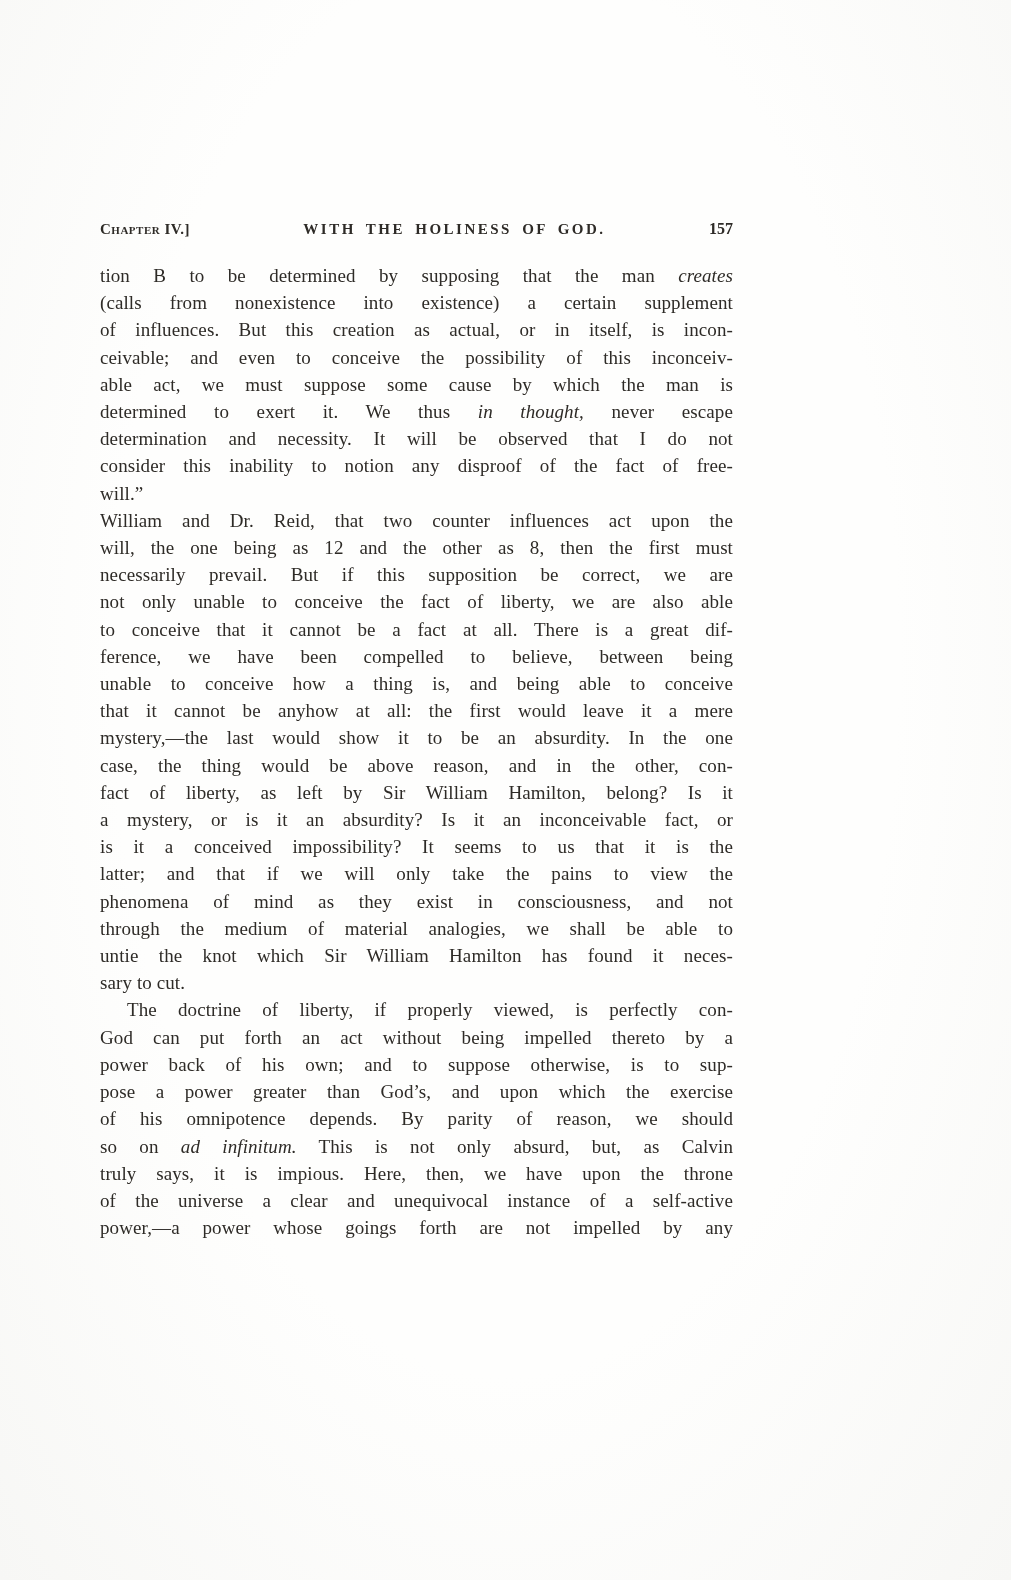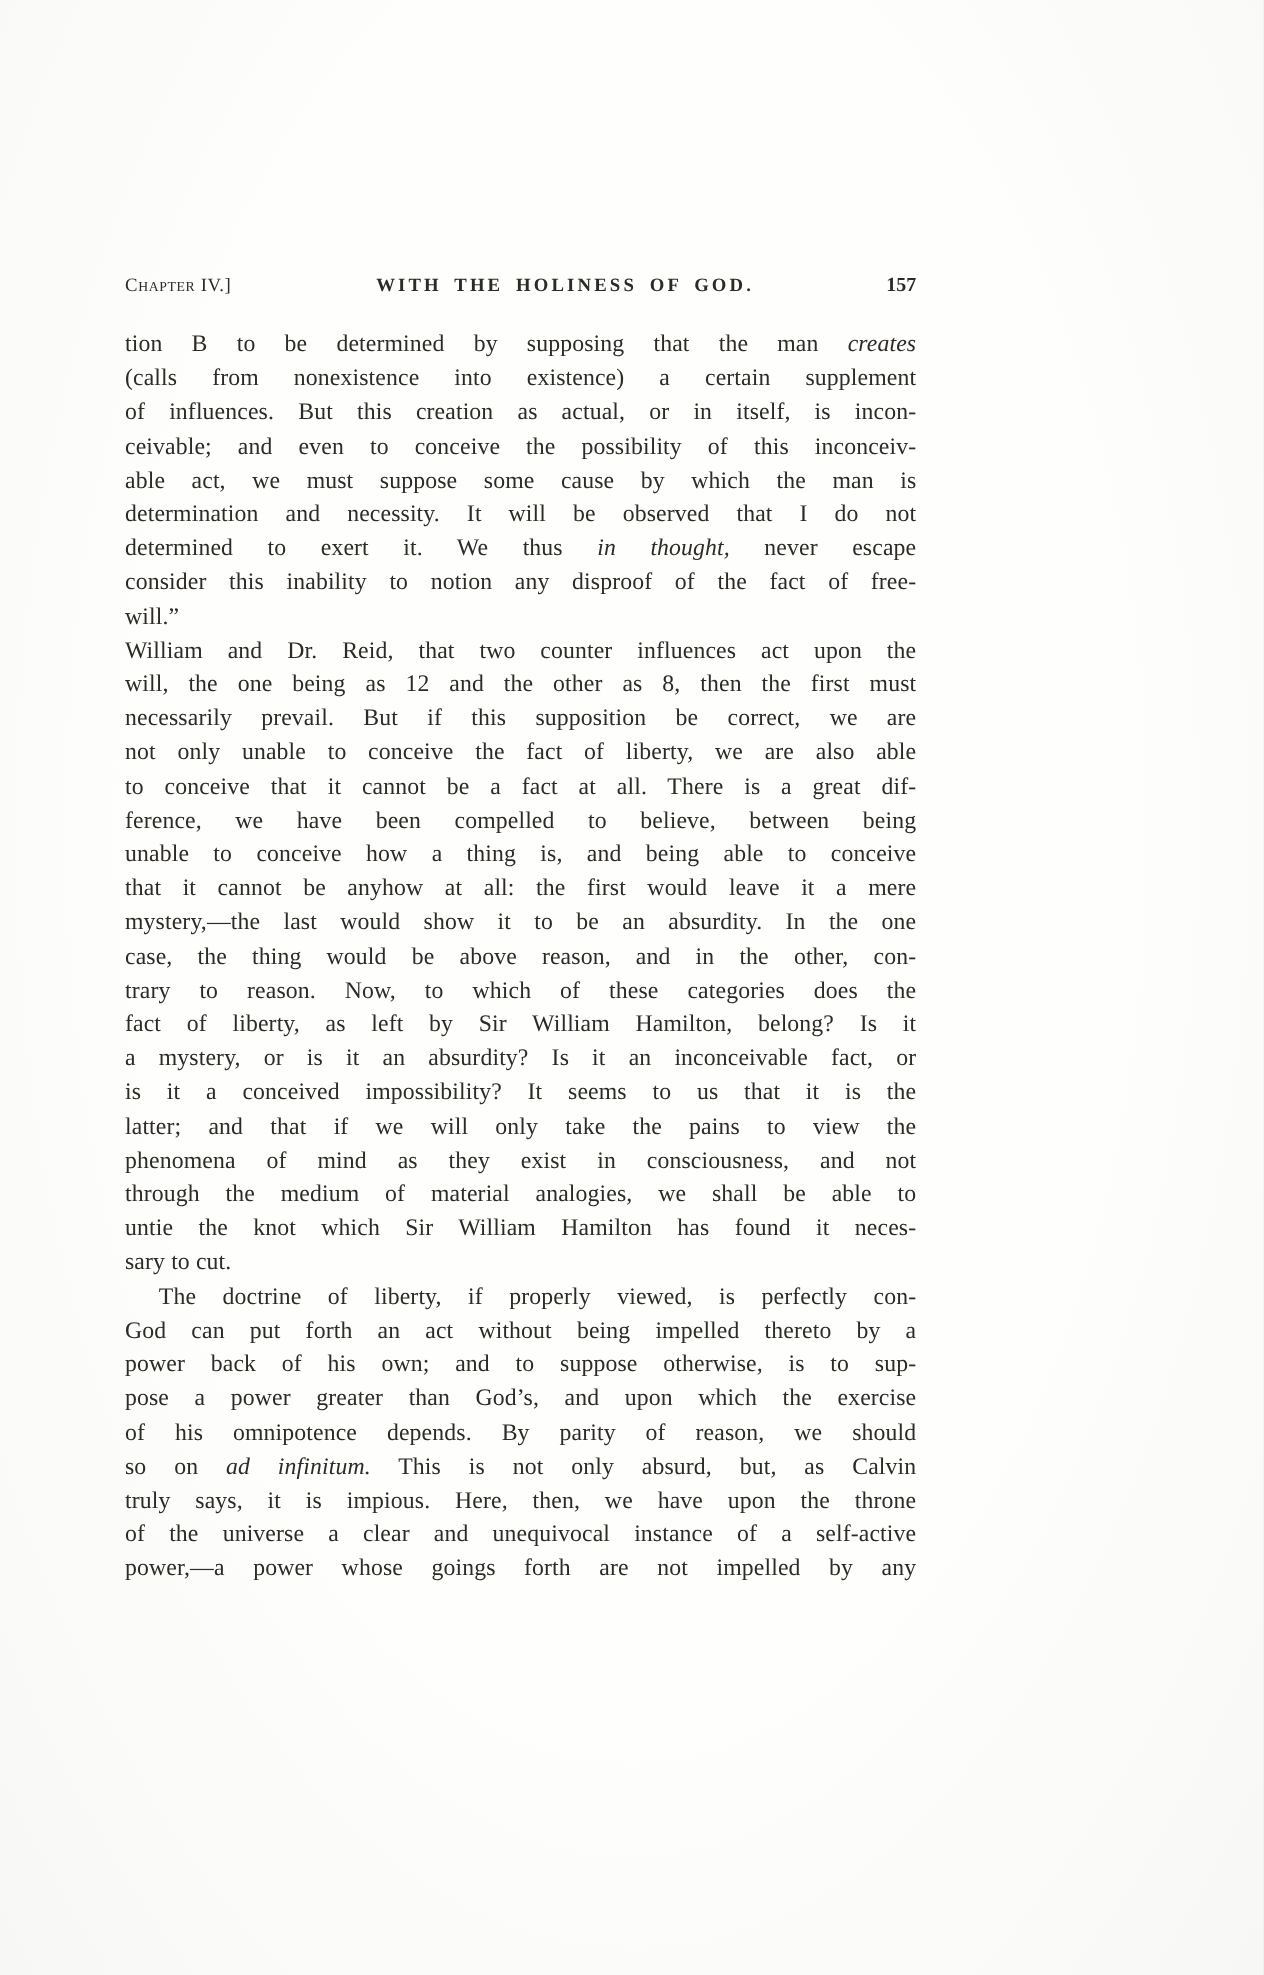--- a/index.html
+++ b/index.html
@@ -27,21 +27,21 @@
     display: flex;
     align-items: baseline;
     justify-content: space-between;
     margin-bottom: 24px;
     white-space: nowrap;
   }
   .chapter-label {
     font-size: 15px;
     font-variant: small-caps;
     letter-spacing: 0.5px;
-    font-weight: 400;
+    font-weight: 700;
     flex: 0 0 auto;
   }
   .running-head {
     font-size: 15px;
     letter-spacing: 2.5px;
     word-spacing: 4px;
     font-weight: 600;
     flex: 1 1 auto;
     text-align: center;
     padding-left: 10px;
@@ -81,37 +81,36 @@
       <span class="running-head">WITH THE HOLINESS OF GOD.</span>
       <span class="page-number">157</span>
     </div>
     <div class="body-text">
         <div class="paragraph">
           <div class="line just">tion B to be determined by supposing that the man <span class="emph">creates</span></div>
           <div class="line just">(calls from nonexistence into existence) a certain supplement</div>
           <div class="line just">of influences. But this creation as actual, or in itself, is incon-</div>
           <div class="line just">ceivable; and even to conceive the possibility of this inconceiv-</div>
           <div class="line just">able act, we must suppose some cause by which the man is</div>
+          <div class="line just">determined to exert it. We thus <span class="emph">in thought,</span> never escape</div>
           <div class="line just">determination and necessity. It will be observed that I do not</div>
-          <div class="line just">determined to exert it. We thus <span class="emph">in thought,</span> never escape</div>
           <div class="line just">consider this inability to notion any disproof of the fact of free-</div>
           <div class="line">will.”</div>
         </div>
         <div class="paragraph">
           <div class="line just">William and Dr. Reid, that two counter influences act upon the</div>
           <div class="line just">will, the one being as 12 and the other as 8, then the first must</div>
           <div class="line just">necessarily prevail. But if this supposition be correct, we are</div>
           <div class="line just">not only unable to conceive the fact of liberty, we are also able</div>
           <div class="line just">to conceive that it cannot be a fact at all. There is a great dif-</div>
           <div class="line just">ference, we have been compelled to believe, between being</div>
           <div class="line just">unable to conceive how a thing is, and being able to conceive</div>
           <div class="line just">that it cannot be anyhow at all: the first would leave it a mere</div>
           <div class="line just">mystery,—the last would show it to be an absurdity. In the one</div>
           <div class="line just">case, the thing would be above reason, and in the other, con-</div>
-          <div class="line just">trary to reason. Now, to which of these categories does the</div>
           <div class="line just">fact of liberty, as left by Sir William Hamilton, belong? Is it</div>
           <div class="line just">a mystery, or is it an absurdity? Is it an inconceivable fact, or</div>
           <div class="line just">is it a conceived impossibility? It seems to us that it is the</div>
           <div class="line just">latter; and that if we will only take the pains to view the</div>
           <div class="line just">phenomena of mind as they exist in consciousness, and not</div>
           <div class="line just">through the medium of material analogies, we shall be able to</div>
           <div class="line just">untie the knot which Sir William Hamilton has found it neces-</div>
           <div class="line">sary to cut.</div>
         </div>
         <div class="paragraph">

